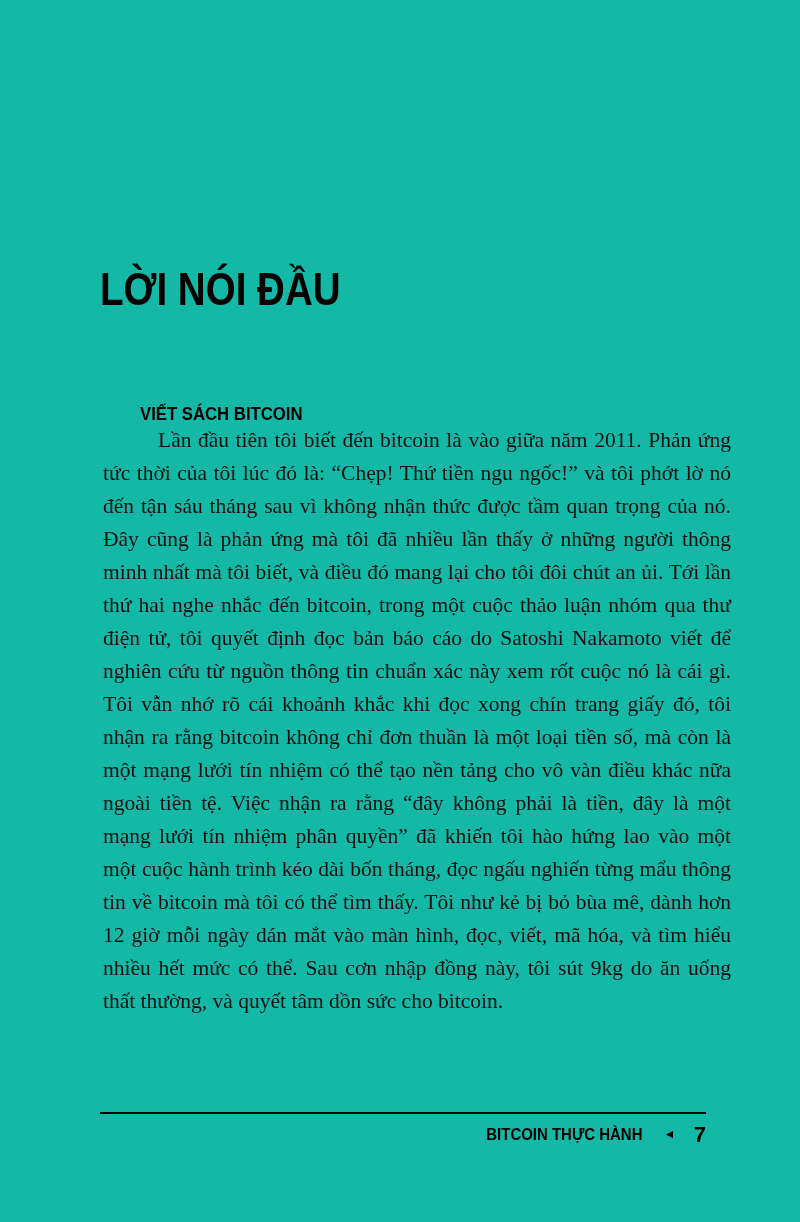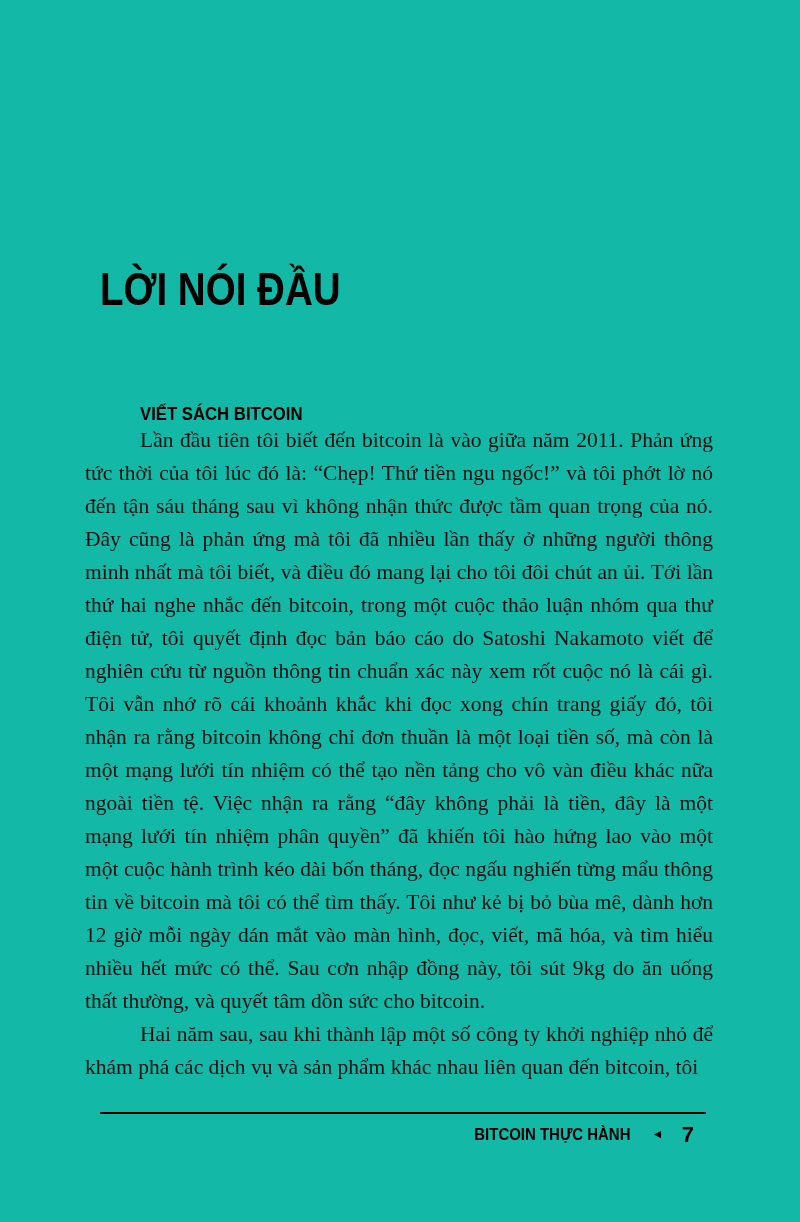--- a/index.html
+++ b/index.html
@@ -37,21 +37,21 @@
     font-weight: 700;
     font-size: 19px;
     color: #000;
     transform: scaleX(0.88);
     transform-origin: left center;
     white-space: nowrap;
   }
   .body-text {
     position: absolute;
     top: 424px;
-    left: 85px;
+    left: 103px;
     width: 628px;
     font-size: 21.5px;
     line-height: 33px;
     text-align: justify;
     color: #111;
   }
   .body-text p {
     margin: 0;
     padding: 0;
     text-indent: 55px;
@@ -60,21 +60,21 @@
     position: absolute;
     top: 1112px;
     left: 100px;
     width: 606px;
     height: 2px;
     background: #000;
   }
   .footer {
     position: absolute;
     top: 1122px;
-    left: 88px;
+    left: 100px;
     width: 606px;
     text-align: right;
     font-family: "Liberation Sans", sans-serif;
     font-weight: 700;
     color: #000;
     white-space: nowrap;
   }
   .footer .book-title {
     display: inline-block;
     font-size: 17px;
@@ -100,21 +100,20 @@
 <body>
 
 <div class="page">
 
   <h1 class="chapter-title">LỜI NÓI ĐẦU</h1>
 
   <h2 class="section-heading">VIẾT SÁCH BITCOIN</h2>
 
   <div class="body-text">
     <p>Lần đầu tiên tôi biết đến bitcoin là vào giữa năm 2011. Phản ứng tức thời của tôi lúc đó là: “Chẹp! Thứ tiền ngu ngốc!” và tôi phớt lờ nó đến tận sáu tháng sau vì không nhận thức được tầm quan trọng của nó. Đây cũng là phản ứng mà tôi đã nhiều lần thấy ở những người thông minh nhất mà tôi biết, và điều đó mang lại cho tôi đôi chút an ủi. Tới lần thứ hai nghe nhắc đến bitcoin, trong một cuộc thảo luận nhóm qua thư điện tử, tôi quyết định đọc bản báo cáo do Satoshi Nakamoto viết để nghiên cứu từ nguồn thông tin chuẩn xác này xem rốt cuộc nó là cái gì. Tôi vẫn nhớ rõ cái khoảnh khắc khi đọc xong chín trang giấy đó, tôi nhận ra rằng bitcoin không chỉ đơn thuần là một loại tiền số, mà còn là một mạng lưới tín nhiệm có thể tạo nền tảng cho vô vàn điều khác nữa ngoài tiền tệ. Việc nhận ra rằng “đây không phải là tiền, đây là một mạng lưới tín nhiệm phân quyền” đã khiến tôi hào hứng lao vào một một cuộc hành trình kéo dài bốn tháng, đọc ngấu nghiến từng mẩu thông tin về bitcoin mà tôi có thể tìm thấy. Tôi như kẻ bị bỏ bùa mê, dành hơn 12 giờ mỗi ngày dán mắt vào màn hình, đọc, viết, mã hóa, và tìm hiểu nhiều hết mức có thể. Sau cơn nhập đồng này, tôi sút 9kg do ăn uống thất thường, và quyết tâm dồn sức cho bitcoin.</p>
-    <p>Hai năm sau, sau khi thành lập một số công ty khởi nghiệp nhỏ để khám phá các dịch vụ và sản phẩm khác nhau liên quan đến bitcoin, tôi</p>
   </div>
 
   <div class="footer-rule"></div>
 
   <div class="footer">
     <span class="book-title">BITCOIN THỰC HÀNH</span>
     <span class="separator">◄</span>
     <span class="page-number">7</span>
   </div>
 

